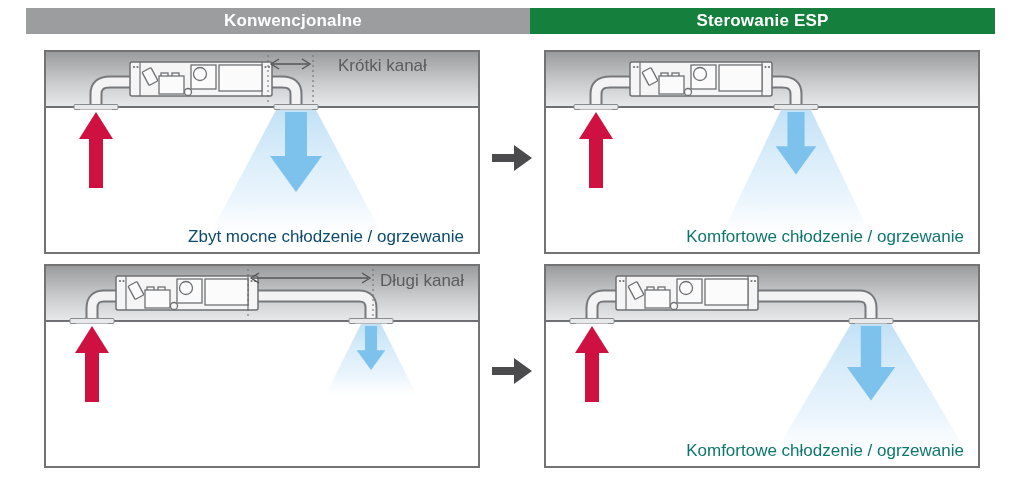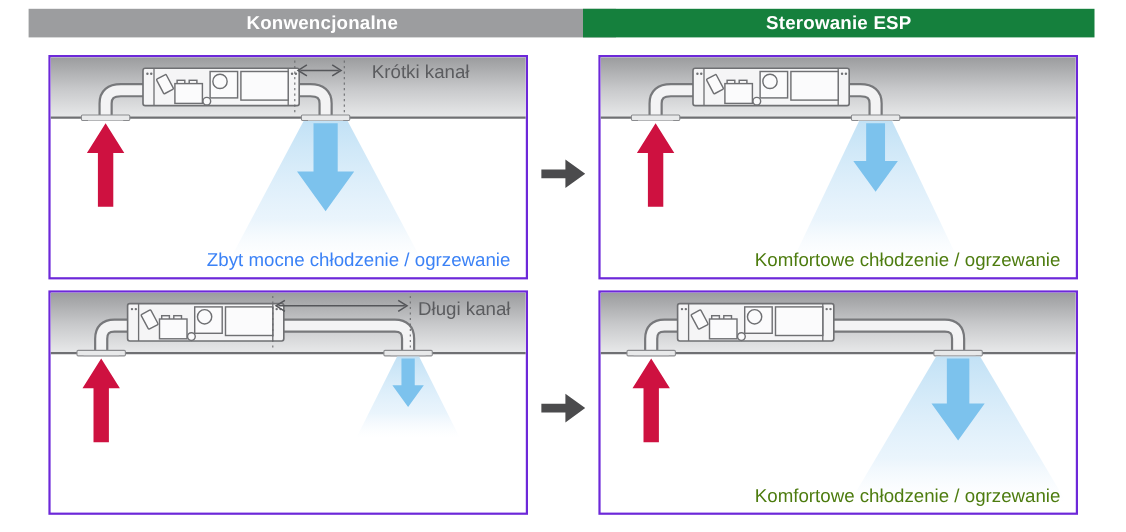--- a/index.html
+++ b/index.html
@@ -2,28 +2,28 @@
 <html><head>
 <meta charset="utf-8">
 <style>
   html,body{margin:0;padding:0;background:#ffffff;}
   .stage{position:relative;width:1024px;height:484px;background:#ffffff;overflow:hidden;
          font-family:"Liberation Sans",sans-serif;}
   .hdr{position:absolute;top:8px;height:26px;display:flex;align-items:center;justify-content:center;
        color:#ffffff;font-weight:bold;font-size:17px;letter-spacing:.2px;}
   .hdr-left{left:26px;width:534px;background:#9c9d9f;}
   .hdr-right{left:530px;width:465px;background:#15803d;}
-  .panel{position:absolute;width:436px;height:204px;border:2px solid #6d28d9;background:#ffffff;
+  .panel{position:absolute;width:436px;height:204px;border:2px solid #737373;background:#ffffff;
          box-sizing:border-box;}
   .p-tl{left:44px;top:50px;}  .p-tr{left:544px;top:50px;}
   .p-bl{left:44px;top:264px;} .p-br{left:544px;top:264px;}
   .panel svg{position:absolute;left:0;top:0;display:block;}
   .caption{position:absolute;right:14px;bottom:5px;font-size:17px;white-space:nowrap;}
-  .cap-gray{color:#3b82f6;}
-  .cap-red{color:#4d7c0f;}
+  .cap-gray{color:#0c4a6e;}
+  .cap-red{color:#0f766e;}
   .duct-label{position:absolute;font-size:17px;color:#5b5c5f;white-space:nowrap;}
   .lbl-short{left:292px;top:4px;}
   .lbl-long{left:334px;top:5px;}
   .t-arrow{position:absolute;left:492px;width:40px;height:34px;}
   .t-arrow-top{top:141px;} .t-arrow-bottom{top:354px;}
   
   .pipe-o{stroke:#77787b;stroke-width:13;fill:none;}
   .pipe-i{stroke:#f3f3f4;stroke-width:9;fill:none;}
   .part{fill:#fbfbfc;stroke:#6f7073;stroke-width:1.3;}
   .ceil-line{stroke:#6f7073;stroke-width:2;}

